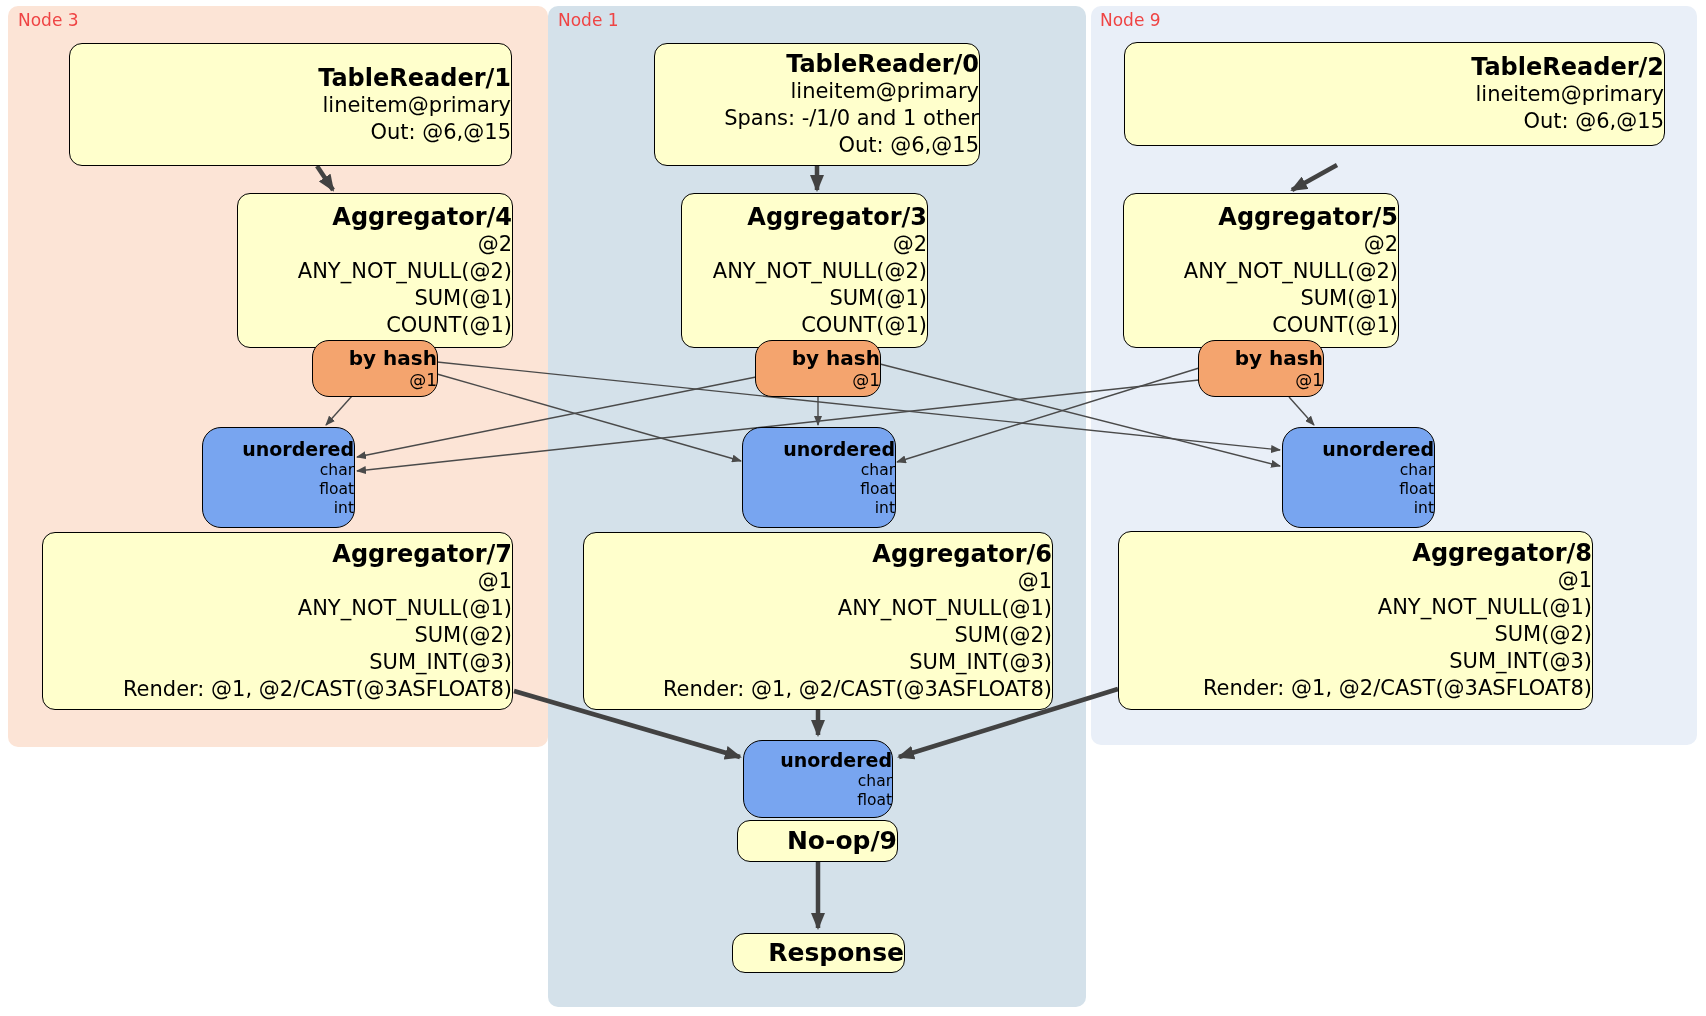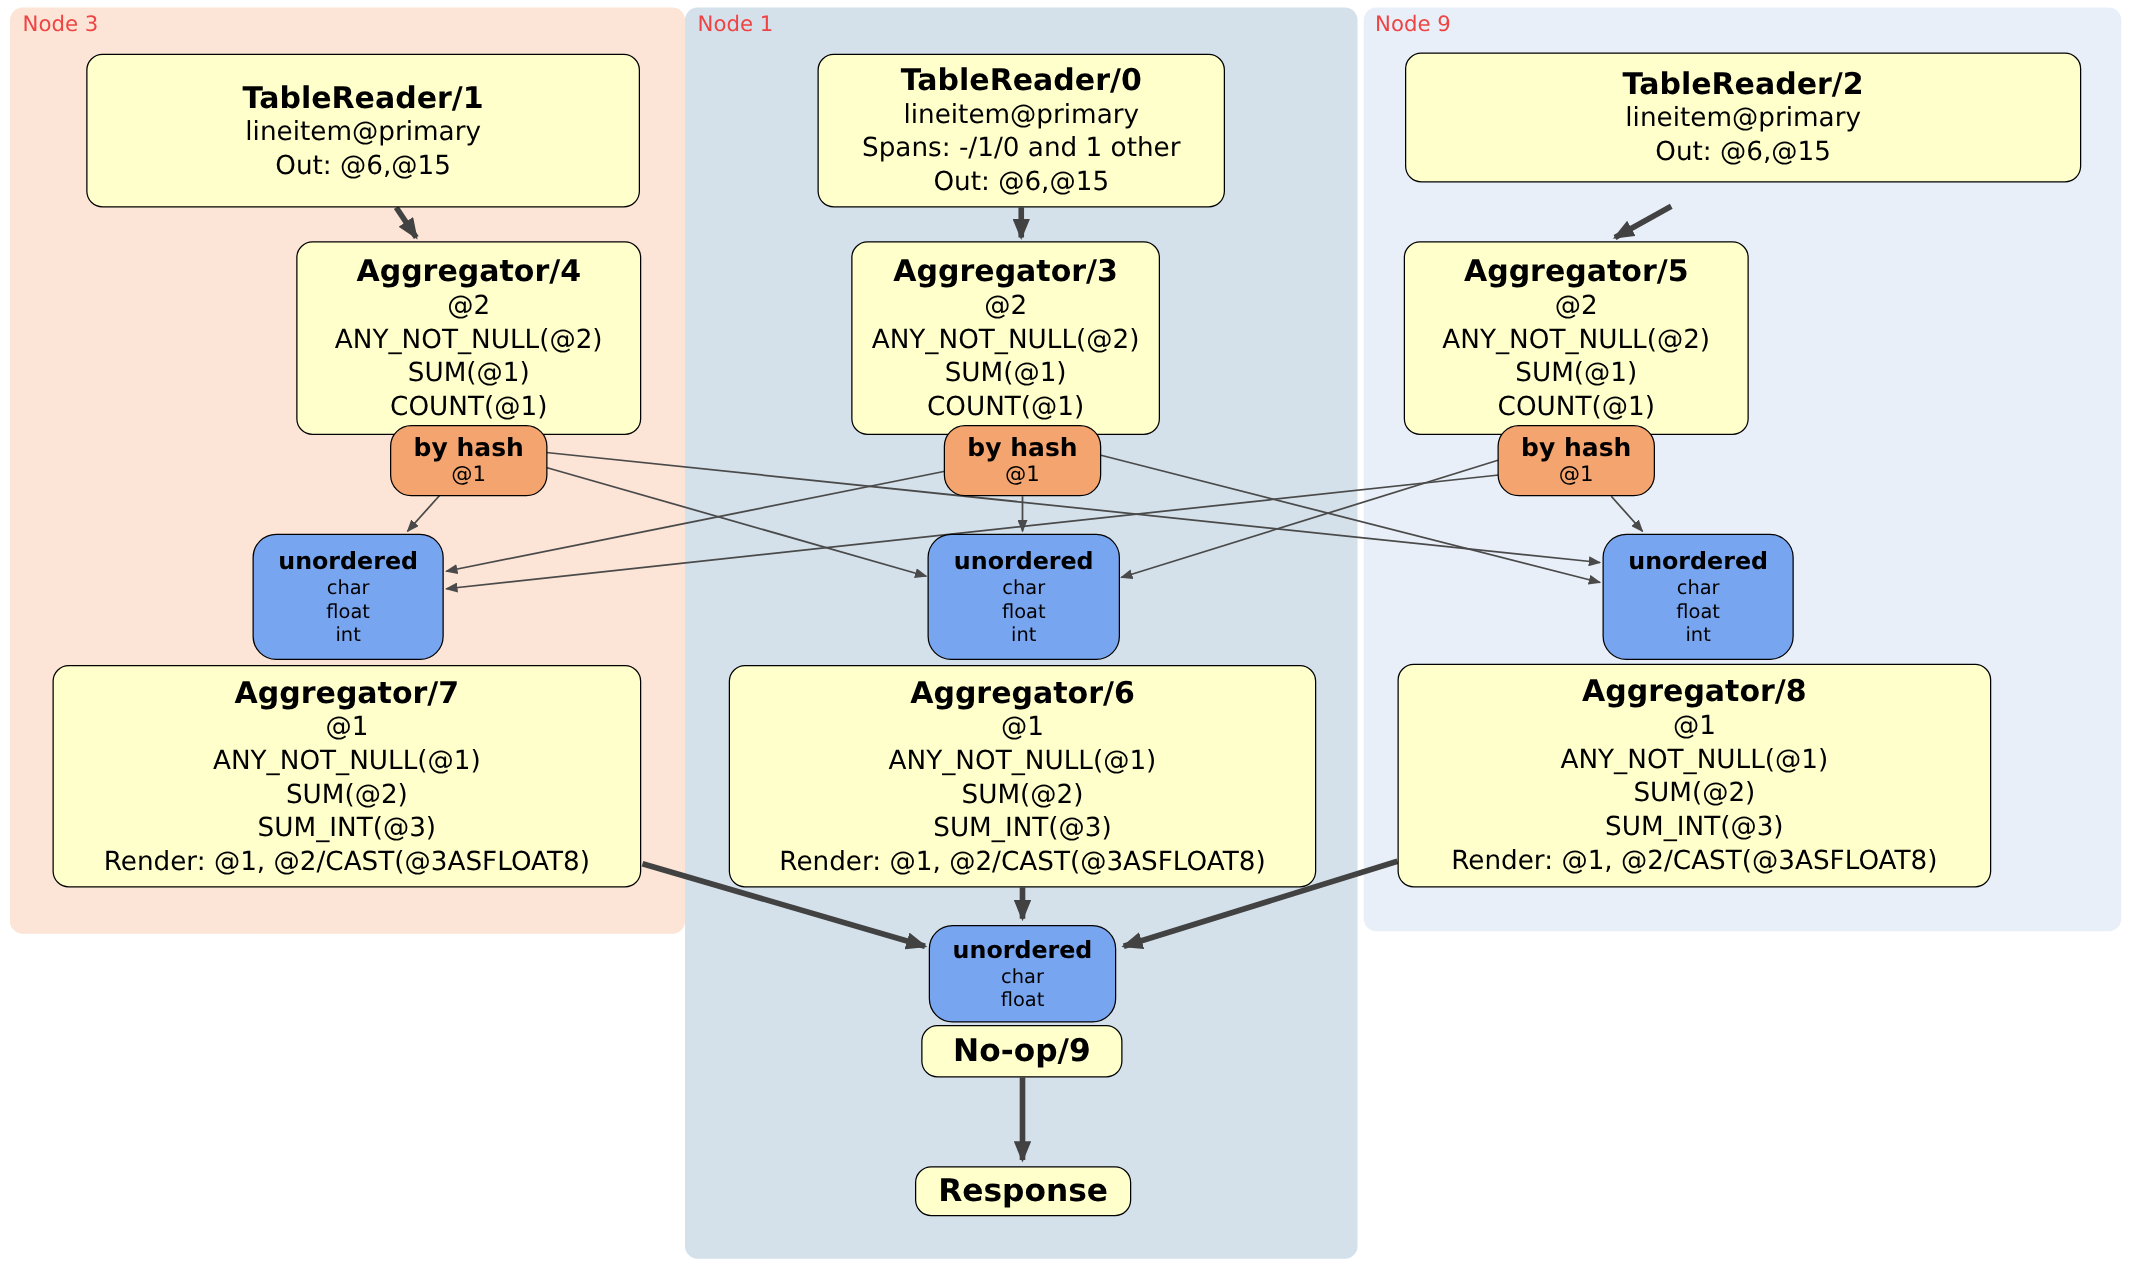--- a/index.html
+++ b/index.html
@@ -15,21 +15,21 @@
   .lbl-node3{left:18px;top:10px;}
   .lbl-node1{left:558px;top:10px;}
   .lbl-node2{left:1100px;top:10px;}
 
   svg.edges{position:absolute;left:0;top:0;z-index:2;pointer-events:none;}
   .edge-thin{stroke:#4a4a4a;stroke-width:1.4px;fill:none;}
   .edge-thick{stroke:#424242;stroke-width:4.5px;fill:none;}
 
   .box{
     position:absolute;z-index:3;box-sizing:border-box;border:1.5px solid #000;
-    display:flex;flex-direction:column;align-items:center;justify-content:center;
+    display:flex;flex-direction:column;align-items:flex-end;justify-content:center;
     text-align:center;white-space:nowrap;
   }
   .proc{background:#ffffcc;border-radius:13px;}
   .router{background:#f4a46e;border-radius:17px;}
   .sync{background:#78a5f0;border-radius:19px;}
   .title{font-weight:bold;font-size:24px;line-height:28px;}
   .bline{font-size:21px;line-height:27px;}
   .router .title{font-size:20px;line-height:23px;}
   .router .bline{font-size:17px;line-height:20px;}
   .sync .title{font-size:19px;line-height:24px;}

